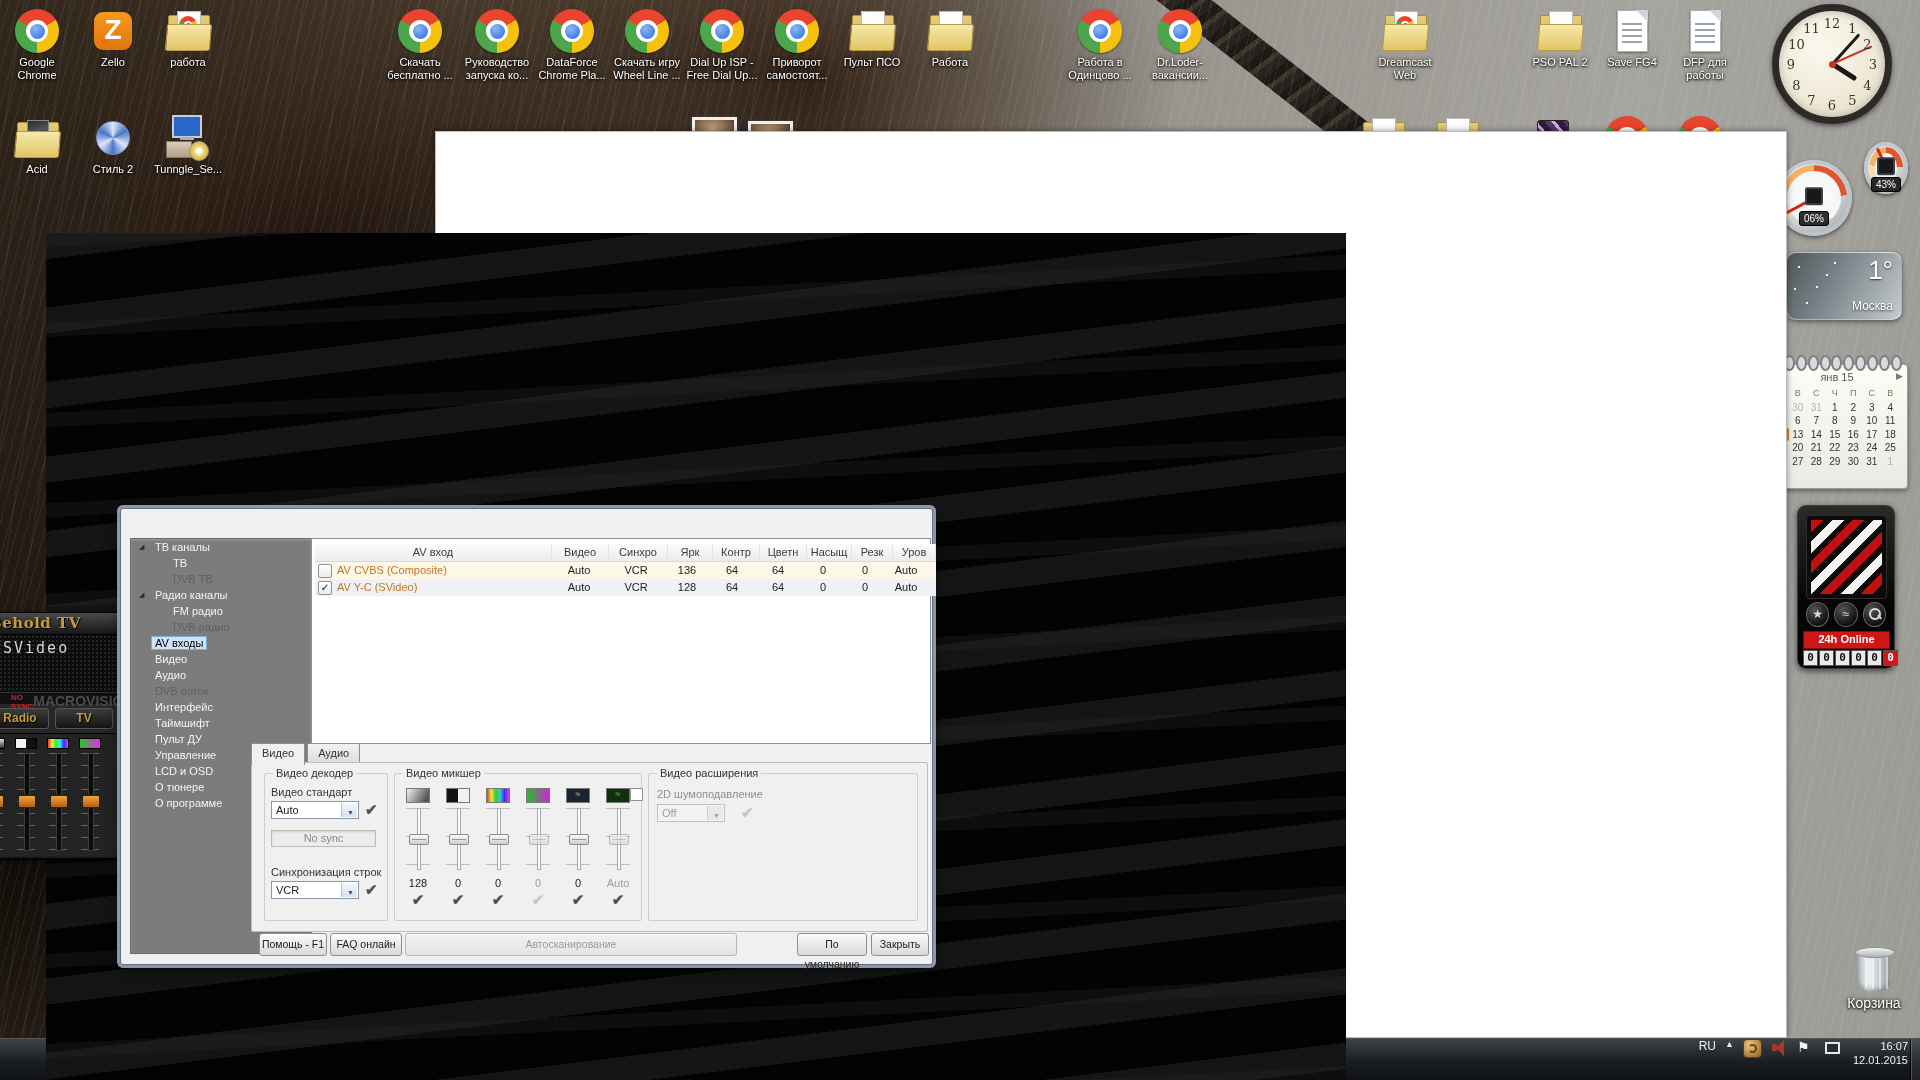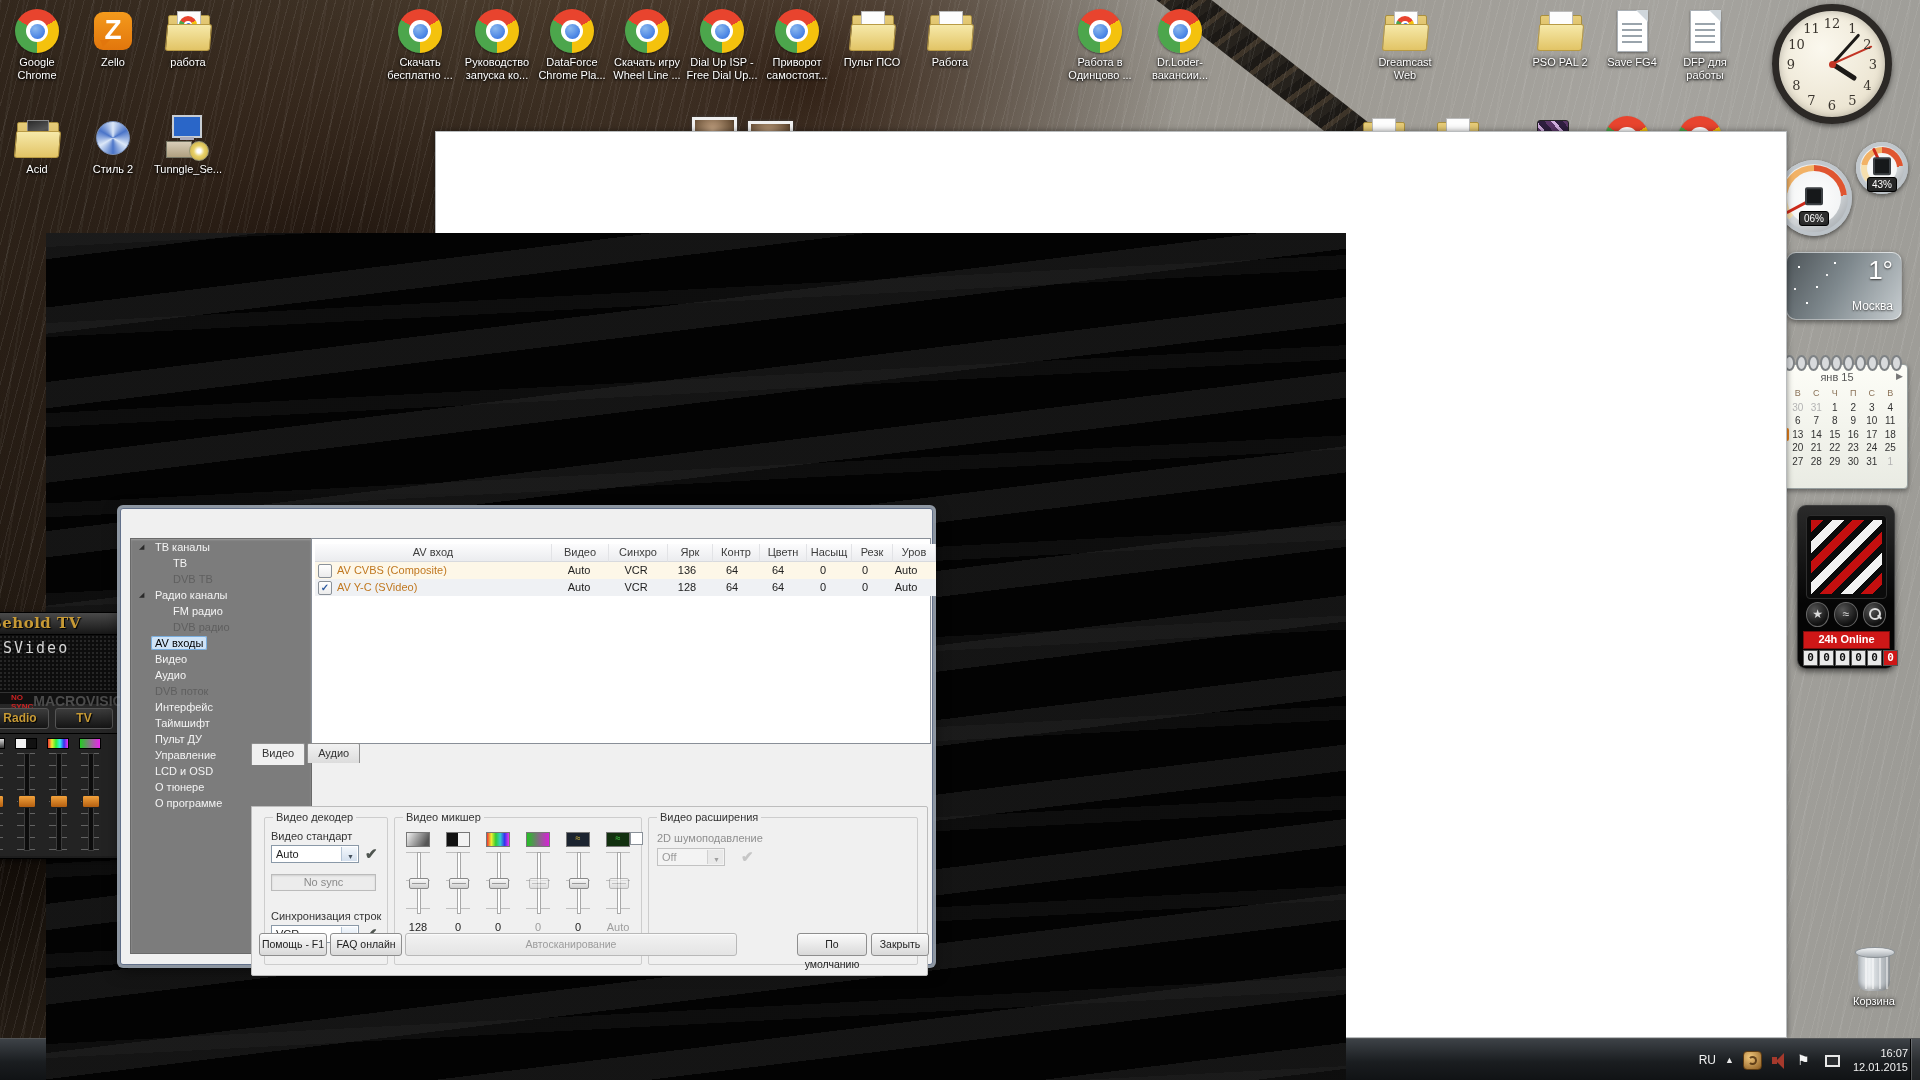--- a/index.html
+++ b/index.html
@@ -83,21 +83,21 @@
     box-shadow:0 2px 4px rgba(0,0,0,.5), inset 0 0 0 4px rgba(190,196,202,.9);}
   .gauge .arc{position:absolute;inset:5px;border-radius:50%;
     background:conic-gradient(from -130deg,#f6dfae 0 50deg,#f2b266 50deg 130deg,#e05530 130deg 215deg,transparent 215deg 360deg);}
   .gauge .face{position:absolute;inset:11px;border-radius:50%;background:radial-gradient(#ffffff,#eef0f1);}
   .gauge .needle{position:absolute;left:50%;top:50%;width:3px;height:42%;margin-left:-1.5px;border-radius:2px;
     background:#cc2a1a;transform-origin:50% 100%;}
   .gauge .chip{position:absolute;left:50%;top:50%;transform:translate(-50%,-60%);
     width:14px;height:14px;background:#16181a;border:2px solid #3c4044;border-radius:2px;}
   .gauge .pct{position:absolute;left:50%;transform:translateX(-50%);background:rgba(10,10,10,.85);
     color:#fff;font-size:10px;padding:1px 4px;border-radius:3px;border:1px solid #000;}
-  #gauge-ram{right:0;top:0;width:52px;height:52px;margin-left:7px;}
+  #gauge-ram{right:0;top:0;width:44px;height:52px;margin-left:7px;}
   #gauge-ram .needle{transform:translateY(-100%) rotate(-25deg);}
   #gauge-ram .pct{bottom:2px;}
   #gauge-cpu{left:4px;top:18px;width:76px;height:76px;}
   #gauge-cpu .needle{transform:translateY(-100%) rotate(-118deg);}
   #gauge-cpu .pct{bottom:10px;}
   #g-weather{left:1786px;top:252px;width:114px;height:66px;border-radius:10px;
     border:1px solid rgba(255,255,255,.5);box-shadow:0 2px 5px rgba(0,0,0,.45);
     background:
      radial-gradient(2px 2px at 12px 14px, #fff 60%, transparent 61%),
      radial-gradient(2px 2px at 30px 34px, #fff 60%, transparent 61%),
@@ -206,21 +206,21 @@
   .tb-row.r1{background:#eff1f4;}
   .td.namecell{display:flex;align-items:center;text-align:left;gap:5px;padding-left:3px;box-sizing:border-box;}
   .cbx{width:12px;height:12px;background:linear-gradient(#fff,#ececec);border:1px solid #8a9199;
     border-radius:2px;font-size:10px;line-height:11px;text-align:center;color:#2c5aa0;font-weight:bold;}
   .avname{color:var(--row-orange);}
   #tabs{position:absolute;left:130px;top:234px;height:20px;display:flex;}
   .tab{padding:0 10px;height:19px;line-height:19px;border:1px solid #8e8e8e;border-bottom:none;
     background:linear-gradient(#f2f2f2,#dcdcdc);margin-right:2px;border-radius:2px 2px 0 0;color:#333;}
   .tab.active{background:#f0f0f0;height:21px;position:relative;z-index:2;}
   #tabpanel{position:absolute;left:130px;top:253px;width:675px;height:168px;border:1px solid #bdbdbd;
-    background:#f0f0f0;border-radius:0 2px 2px 2px;margin-top:44px;}
+    background:#f0f0f0;border-radius:0 2px 2px 2px;}
   .grp{position:absolute;border:1px solid #cdcdcd;border-radius:2px;}
   .grp .gt{position:absolute;top:-7px;left:8px;background:#f0f0f0;padding:0 3px;color:#333;}
   #g-dec{left:12px;top:10px;width:122px;height:146px;}
   #g-mix{left:142px;top:10px;width:246px;height:146px;}
   #g-ext{left:396px;top:10px;width:268px;height:146px;}
   .lab{position:absolute;font-size:11px;color:#333;}
   .lab.gray{color:#8f8f8f;}
   .dd{position:absolute;height:18px;background:#fff;border:1px solid #8a99a8;box-sizing:border-box;
     font-size:11px;line-height:16px;padding-left:4px;color:#222;}
   .dd::before{content:"";position:absolute;right:1px;top:1px;bottom:1px;width:15px;
@@ -255,21 +255,21 @@
   .mx-col.dis .mx-val{color:#9d9d9d;}
   .mx-chk{width:100%;text-align:center;margin-top:2px;font-size:15px;font-weight:bold;color:var(--check-gray);}
   .mx-col.ghost .mx-chk{color:#c6c6c6;}
   .btn{position:absolute;top:424px;height:21px;border:1px solid #8e8e8e;border-radius:3px;
     background:linear-gradient(#fbfbfb,#d9d9d9);text-align:center;line-height:20px;font-size:10.5px;color:#222;
     box-shadow:0 1px 1px rgba(255,255,255,.7) inset;}
   .btn.dis{color:#9c9c9c;background:linear-gradient(#f2f2f2,#e4e4e4);border-color:#b8b8b8;}
   
   #taskbar{position:absolute;left:0;right:0;top:1038px;height:42px;z-index:4;
     background:linear-gradient(#3d4247,#1a1d20 55%,#101214);border-top:1px solid rgba(255,255,255,.28);}
-  #tray{position:absolute;right:12px;top:0;height:42px;display:flex;align-items:center;gap:9px;color:#f2f2f2;}
+  #tray{position:absolute;right:12px;top:0;height:42px;display:flex;gap:9px;color:#f2f2f2;}
   #lang{font-size:12px;}
   #tray-expand{font-size:9px;color:#e8e8e8;}
   .tray-ic{width:17px;height:17px;position:relative;}
   .tray-ic.tuner{border-radius:4px;background:radial-gradient(circle at 35% 30%,#f2c87c,#8a5a20);border:1px solid #5e3c12;}
   .tray-ic.tuner::after{content:"";position:absolute;inset:4px;border:2px solid rgba(70,40,10,.8);border-radius:50%;border-left-color:transparent;}
   .spk-body{position:absolute;left:1px;top:5px;width:5px;height:7px;background:#a5392c;}
   .spk-cone{position:absolute;left:5px;top:1px;border:8px solid transparent;border-right:8px solid #a5392c;border-left:none;}
   .tray-ic.flag{color:#f4f4f4;font-size:14px;line-height:17px;}
   .net-mon{position:absolute;left:2px;top:3px;width:11px;height:8px;border:2px solid #e8e8e8;background:#2a2d30;}
   .net-base{position:absolute;left:5px;top:13px;width:9px;height:2px;background:#e8e8e8;}
@@ -279,21 +279,21 @@
   
   #bin{position:absolute;left:1832px;top:945px;width:84px;text-align:center;z-index:2;}
   #bin-ic{position:relative;width:38px;height:48px;margin:0 auto;}
   #bin-body{position:absolute;left:3px;top:8px;width:32px;height:38px;border-radius:4px 4px 9px 9px;
     background:linear-gradient(90deg,#b9bfc4,#eef1f3 35%,#cdd2d6 60%,#9aa0a5);
     box-shadow:inset 0 -3px 4px rgba(0,0,0,.25);}
   #bin-body::after{content:"";position:absolute;inset:2px;
     background:repeating-linear-gradient(90deg,transparent 0 5px,rgba(255,255,255,.5) 5px 7px);}
   #bin-lid{position:absolute;left:0;top:2px;width:38px;height:9px;border-radius:50%;
     background:linear-gradient(#f2f4f6,#aab0b5);border:1px solid #8a9095;}
-  #bin .lbl{margin-top:2px;color:#fff;font-size:11px;text-shadow:0 1px 2px #000,0 0 4px #000;}
+  #bin .lbl{margin-top:2px;color:#fff;font-size:14px;text-shadow:0 1px 2px #000,0 0 4px #000;}
 </style>
 </head>
 <body>
 
 <div id="screen">
   <div id="wall"></div>
   <div id="braid"></div>
   <div id="rain"></div>
 
   <div id="icon-layer" style="position:absolute;inset:0;z-index:1;">

